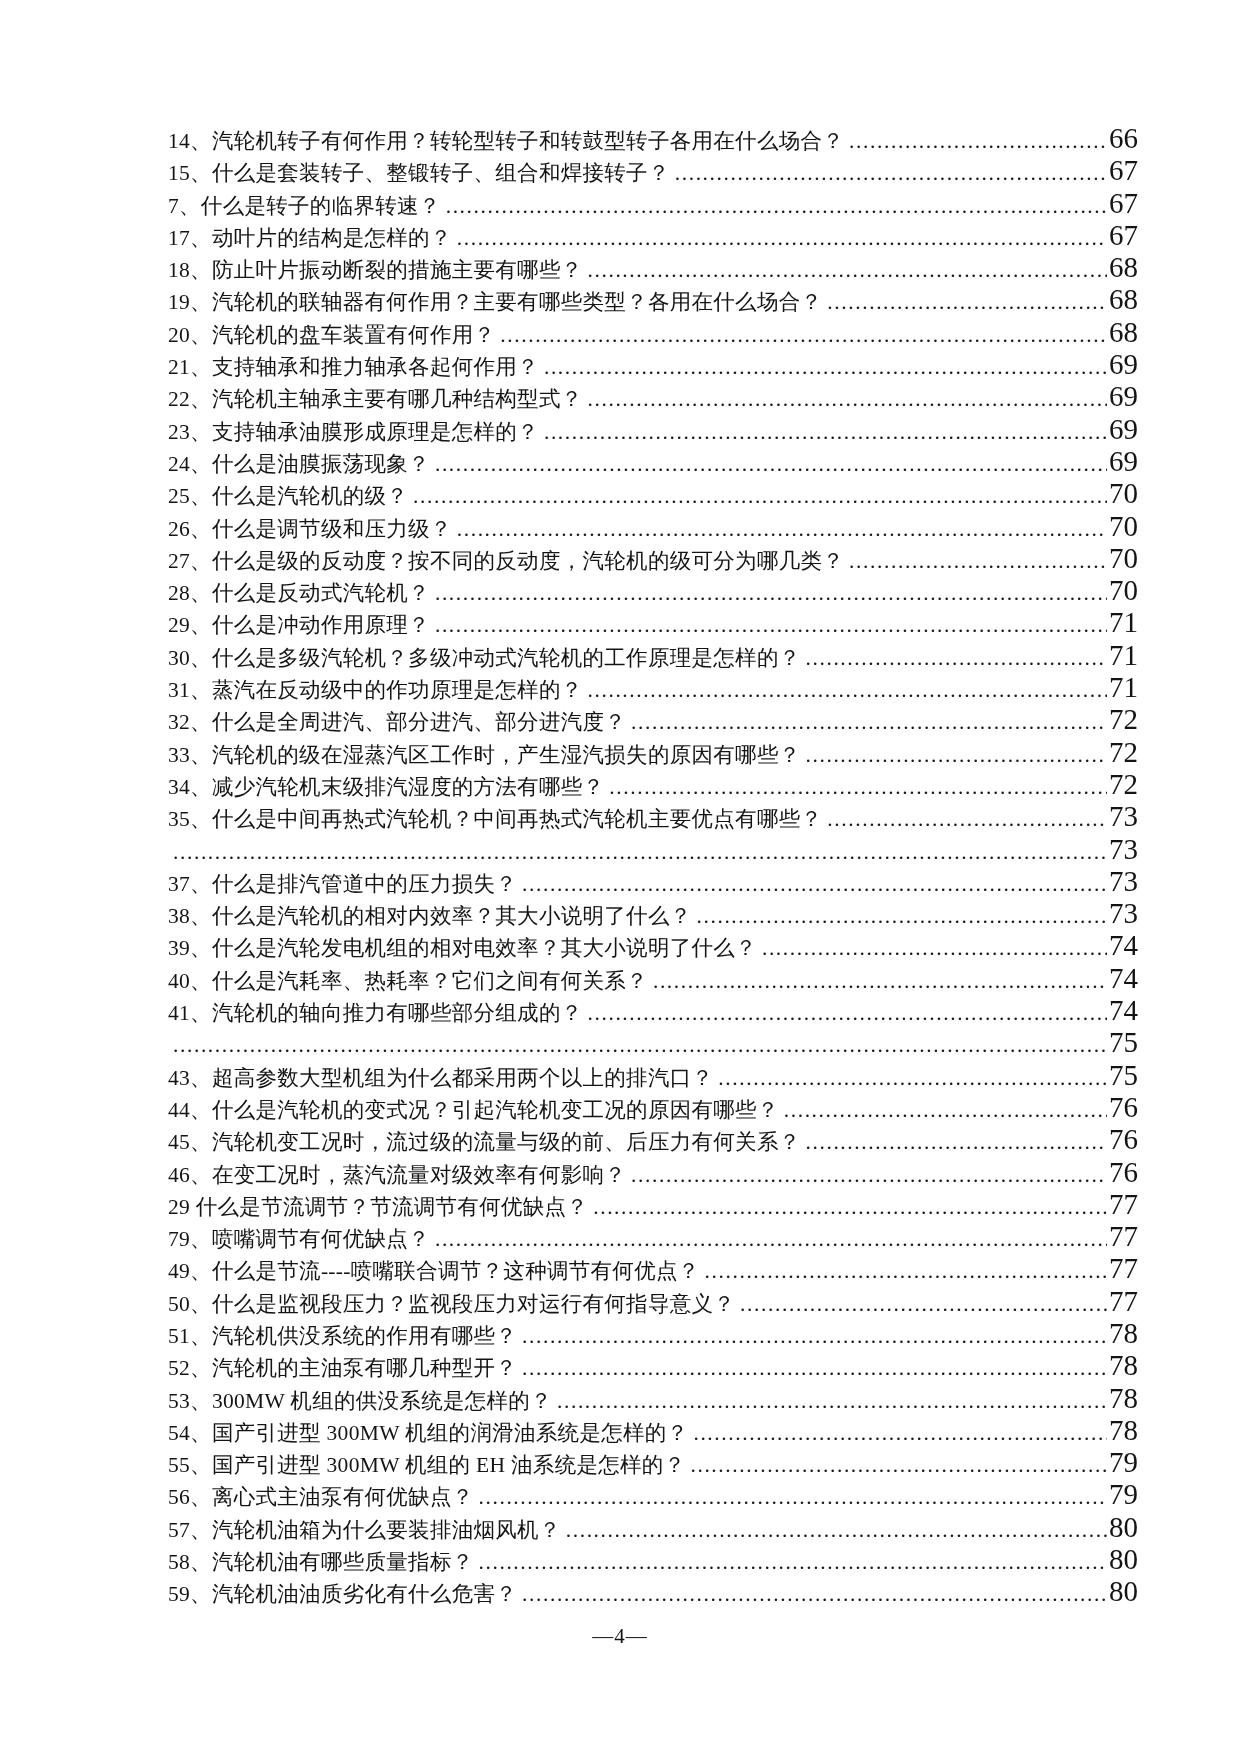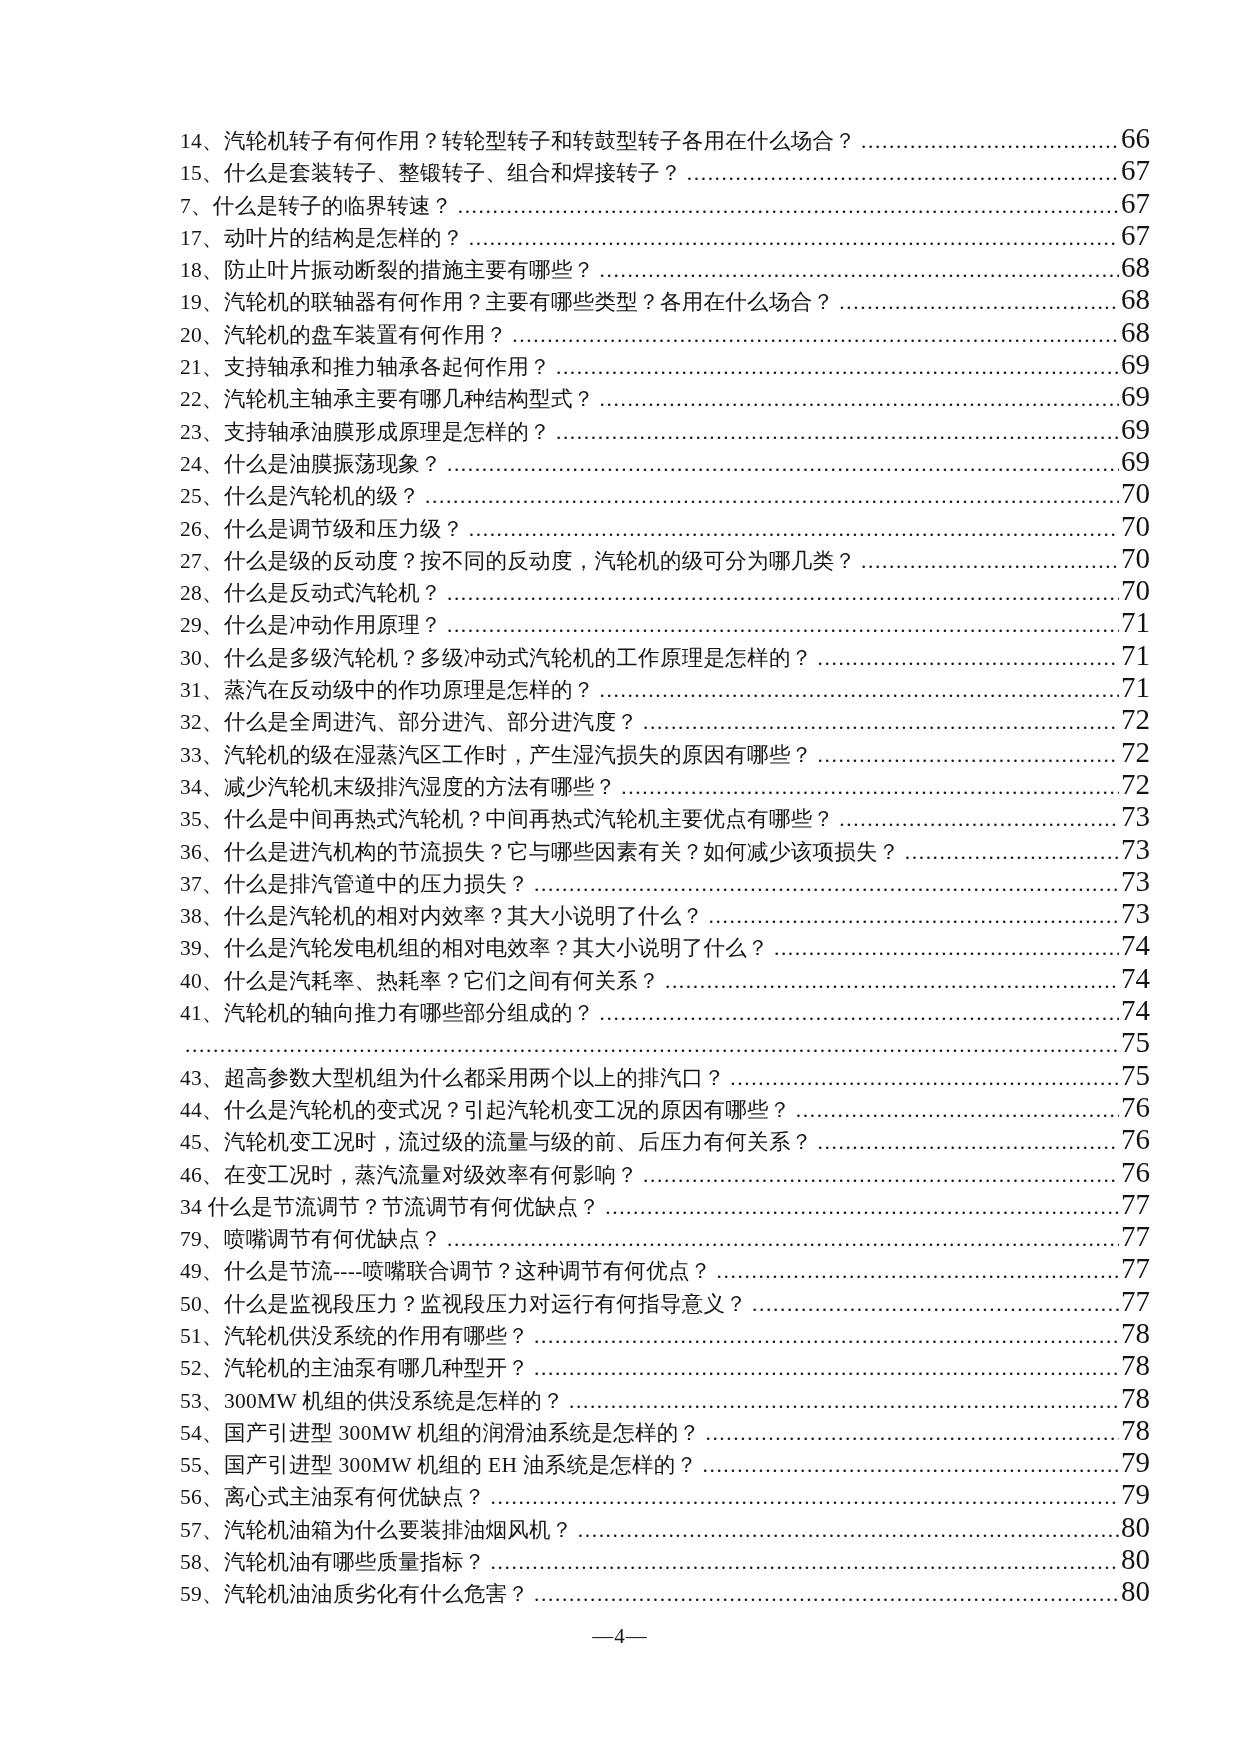--- a/index.html
+++ b/index.html
@@ -11,21 +11,21 @@
     position: relative;
     width: 1240px;
     height: 1754px;
     background: #ffffff;
     font-family: "Liberation Serif", "DejaVu Serif", serif;
     color: #141414;
     overflow: hidden;
   }
   .toc {
     position: absolute;
-    left: 180px;
+    left: 168px;
     top: 122px;
     width: 970px;
   }
   .toc-row {
     display: flex;
     align-items: baseline;
     height: 32.3px;
     line-height: 32.3px;
     font-size: 21.5px;
     white-space: nowrap;
@@ -191,21 +191,20 @@
       <span class="toc-page">72</span>
     </div>
 
     <div class="toc-row">
       <span class="toc-label">35、什么是中间再热式汽轮机？中间再热式汽轮机主要优点有哪些？</span>
       <span class="toc-dots" aria-hidden="true">................................................................................................................................................................................................................................................</span>
       <span class="toc-page">73</span>
     </div>
 
     <div class="toc-row">
-      <span class="toc-label">36、什么是进汽机构的节流损失？它与哪些因素有关？如何减少该项损失？</span>
       <span class="toc-dots" aria-hidden="true">................................................................................................................................................................................................................................................</span>
       <span class="toc-page">73</span>
     </div>
 
     <div class="toc-row">
       <span class="toc-label">37、什么是排汽管道中的压力损失？</span>
       <span class="toc-dots" aria-hidden="true">................................................................................................................................................................................................................................................</span>
       <span class="toc-page">73</span>
     </div>
 
@@ -256,21 +255,21 @@
       <span class="toc-page">76</span>
     </div>
 
     <div class="toc-row">
       <span class="toc-label">46、在变工况时，蒸汽流量对级效率有何影响？</span>
       <span class="toc-dots" aria-hidden="true">................................................................................................................................................................................................................................................</span>
       <span class="toc-page">76</span>
     </div>
 
     <div class="toc-row">
-      <span class="toc-label">34 什么是节流调节？节流调节有何优缺点？</span>
+      <span class="toc-label">29 什么是节流调节？节流调节有何优缺点？</span>
       <span class="toc-dots" aria-hidden="true">................................................................................................................................................................................................................................................</span>
       <span class="toc-page">77</span>
     </div>
 
     <div class="toc-row">
       <span class="toc-label">79、喷嘴调节有何优缺点？</span>
       <span class="toc-dots" aria-hidden="true">................................................................................................................................................................................................................................................</span>
       <span class="toc-page">77</span>
     </div>
 

